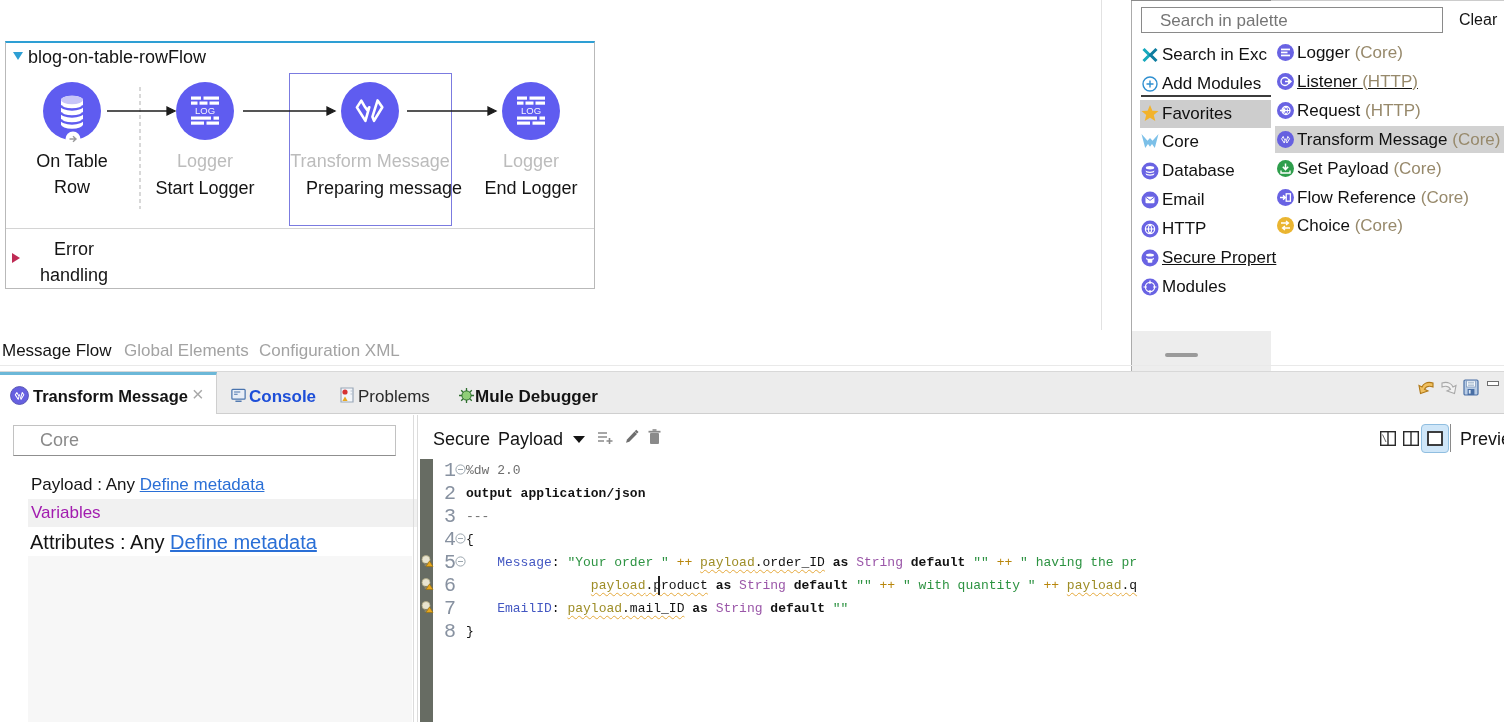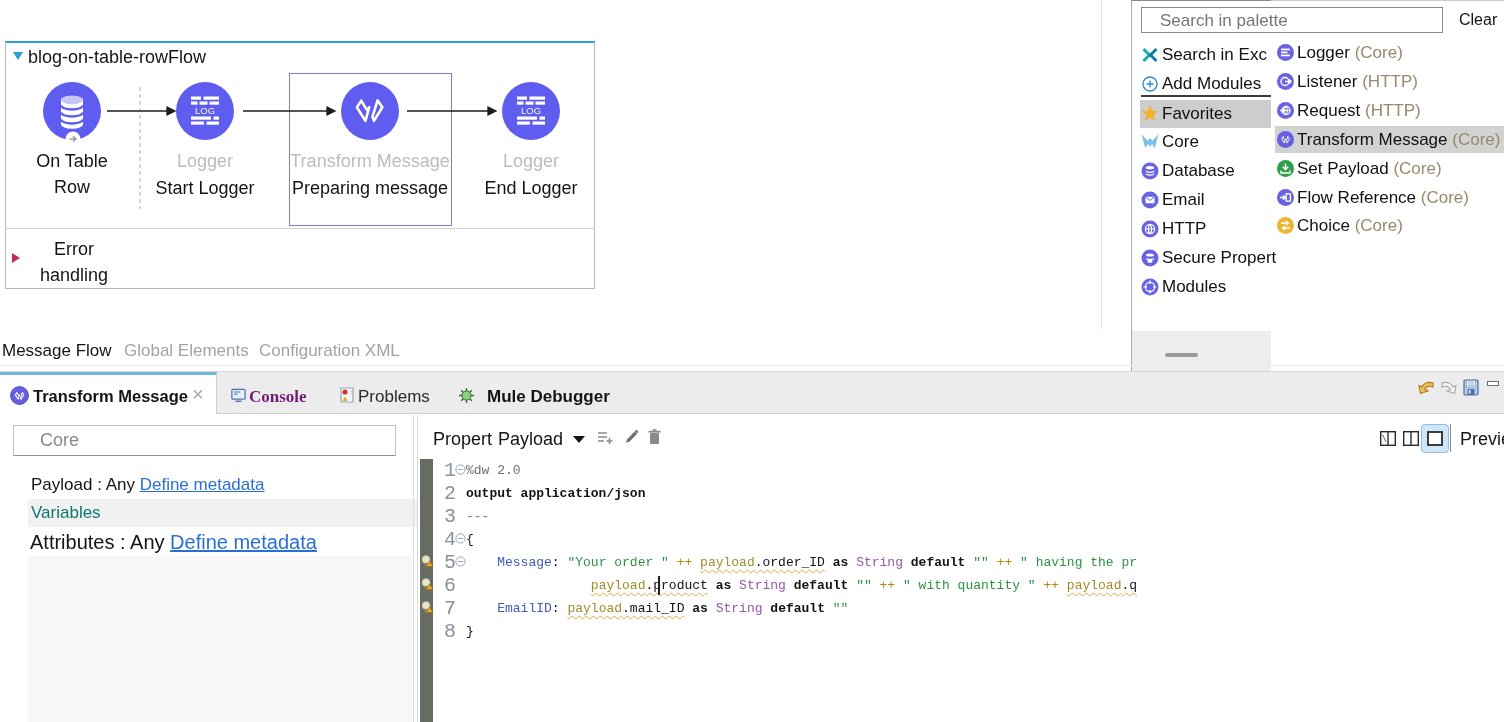--- a/index.html
+++ b/index.html
@@ -96,21 +96,21 @@
     <rect x="15" y="39.5" width="13" height="3.2"></rect>
       <rect x="30.5" y="39.5" width="12.5" height="3.2"></rect>
   </g>
   <text x="29" y="31.5" font-family="Liberation Sans" font-size="9.5" fill="#ffffff" text-anchor="middle" opacity="0.95">LOG</text>
 </svg>
 
 <div class="abs lab ctr" style="left:12px;top:148px;width:120px;">On Table<br>Row</div>
 <div class="abs lab ctr graylab" style="left:145px;top:148px;width:120px;">Logger</div>
 <div class="abs lab ctr" style="left:145px;top:175px;width:120px;">Start Logger</div>
 <div class="abs lab ctr graylab" style="left:290px;top:148px;width:160px;">Transform Message</div>
-<div class="abs lab ctr" style="left:290px;top:175px;width:160px;text-align:center;">Preparing message</div>
+<div class="abs lab ctr" style="left:304px;top:175px;width:160px;text-align:center;">Preparing message</div>
 <div class="abs lab ctr graylab" style="left:471px;top:148px;width:120px;">Logger</div>
 <div class="abs lab ctr" style="left:471px;top:175px;width:120px;">End Logger</div>
 
 <div class="abs" style="left:6px;top:228px;width:588px;height:1px;background:#d4d4d4;"></div>
 <div class="abs" style="left:12px;top:253px;width:0;height:0;border-top:5.5px solid transparent;border-bottom:5.5px solid transparent;border-left:8px solid #bf2b55;"></div>
 <div class="abs lab ctr" style="left:14px;top:236px;width:120px;">Error<br>handling</div>
 
 <div class="abs" style="left:1101px;top:0;width:1px;height:330px;background:#e2e2e2;"></div>
 <div class="abs" style="left:1131px;top:0;width:1px;height:373px;background:#ababab;"></div>
 <div class="abs" style="left:1131px;top:0;width:140px;height:1px;background:#8a8a8a;"></div>
@@ -123,21 +123,21 @@
 <div class="abs" style="left:1140px;top:100px;width:131px;height:28px;background:#cdcdcd;"></div>
 <div class="abs" style="left:1141px;top:95px;width:130px;height:2px;background:#3c3c3c;"></div>
 
 <div class="cat" style="top:45px;">Search in Exc</div>
 <div class="cat" style="top:74px;">Add Modules</div>
 <div class="cat" style="top:104px;">Favorites</div>
 <div class="cat" style="top:132px;">Core</div>
 <div class="cat" style="top:161px;">Database</div>
 <div class="cat" style="top:190px;">Email</div>
 <div class="cat" style="top:219px;">HTTP</div>
-<div class="cat" style="top:248px;">Secure Propert</div>
+<div class="cat" style="top:248px;text-decoration:underline;">Secure Propert</div>
 <div class="cat" style="top:277px;">Modules</div>
 
 <svg class="catic" style="top:46px;" viewBox="0 0 18 18">
   <path d="M2.5,3 L8.5,9 L2.5,15" fill="none" stroke="#17a9bd" stroke-width="3"></path>
   <path d="M15.5,3 L9.5,9 L15.5,15" fill="none" stroke="#0e7da0" stroke-width="3"></path>
 </svg>
 <svg class="catic" style="top:75px;" viewBox="0 0 18 18">
   <circle cx="9" cy="9" r="7" fill="none" stroke="#2f8fd0" stroke-width="1.4"></circle>
   <path d="M9,5.5 V12.5 M5.5,9 H12.5" stroke="#2f8fd0" stroke-width="1.4"></path>
 </svg>
@@ -170,21 +170,21 @@
   <rect x="6.7" y="10.4" width="4.6" height="3.4" rx="0.8" fill="#fff"></rect>
 </svg>
 <svg class="catic" style="top:278px;" viewBox="0 0 18 18">
   <circle cx="9" cy="9" r="8.5" fill="#6963e3"></circle>
   <circle cx="9" cy="9" r="4.6" fill="none" stroke="#fff" stroke-width="1.2"></circle>
   <path d="M9,2.5 V6 M9,12 V15.5 M2.5,9 H6 M12,9 H15.5" stroke="#fff" stroke-width="1.2"></path>
 </svg>
 
 <div class="abs" style="left:1275px;top:126px;width:229px;height:27px;background:#d2d2d2;"></div>
 <div class="item" style="top:43px;">Logger <span class="sfx">(Core)</span></div>
-<div class="item" style="top:72px;">Listener <span class="sfx">(HTTP)</span></div>
+<div class="item" style="top:72px;text-decoration:underline;">Listener <span class="sfx">(HTTP)</span></div>
 <div class="item" style="top:101px;">Request <span class="sfx">(HTTP)</span></div>
 <div class="item" style="top:130px;">Transform Message <span class="sfx">(Core)</span></div>
 <div class="item" style="top:159px;">Set Payload <span class="sfx">(Core)</span></div>
 <div class="item" style="top:188px;">Flow Reference <span class="sfx">(Core)</span></div>
 <div class="item" style="top:216px;">Choice <span class="sfx">(Core)</span></div>
 
 <svg class="itemic" style="top:44px;" viewBox="0 0 17 17">
   <circle cx="8.5" cy="8.5" r="8.5" fill="#6963e3"></circle>
   <g fill="#fff">
       <rect x="4" y="4.6" width="9" height="1.7"></rect>
@@ -244,37 +244,37 @@
   </g>
 </svg>
 <div class="abs" style="left:33px;top:387px;font-size:16.5px;font-weight:bold;color:#141414;">Transform Message</div>
 <div class="abs" style="left:192px;top:383px;font-size:20px;color:#a8a8a8;">×</div>
 
 <svg class="abs" style="left:231px;top:388px;" width="15" height="15" viewBox="0 0 17 16">
   <rect x="1" y="1" width="15" height="11" rx="1" fill="#e8eef7" stroke="#4a74ae" stroke-width="1.4"></rect>
   <path d="M3.5,4 h7 M3.5,6.5 h4" stroke="#4a74ae" stroke-width="1.2"></path>
   <path d="M5,14.5 h7" stroke="#4a74ae" stroke-width="1.6"></path>
 </svg>
-<div class="abs" style="left:249px;top:387px;font-size:17px;font-weight:bold;color:#701a75;font-family:Liberation Serif, serif;">Console</div>
+<div class="abs" style="left:249px;top:387px;font-size:17px;font-weight:bold;color:#1d4ed8;">Console</div>
 
 <svg class="abs" style="left:340px;top:387px;" width="16" height="17" viewBox="0 0 16 17">
   <path d="M1,1 h9 l3,0 v14 h-12 Z" fill="#f3f6fa" stroke="#9aa7b8" stroke-width="1.2"></path>
   <circle cx="5" cy="5" r="2.6" fill="#d63333"></circle>
   <path d="M5,9.5 l2.6,4.5 h-5.2 Z" fill="#e8a71f"></path>
   <path d="M10.5,4 h2.5 M10.5,7 h2.5" stroke="#b8c2cf" stroke-width="1.2"></path>
 </svg>
 <div class="abs" style="left:358px;top:387px;font-size:17px;color:#2a2a2a;">Problems</div>
 
 <svg class="abs" style="left:458px;top:387px;" width="17" height="17" viewBox="0 0 17 17">
   <g stroke="#2c6e2c" stroke-width="1.3">
     <path d="M8.5,1 v15 M1,8.5 h15 M3.2,3.2 l10.6,10.6 M13.8,3.2 L3.2,13.8"></path>
   </g>
   <circle cx="8.5" cy="8.5" r="4.6" fill="#8fce77" stroke="#2c6e2c" stroke-width="1"></circle>
 </svg>
-<div class="abs" style="left:475px;top:387px;font-size:17px;font-weight:bold;color:#141414;margin-left:12px;">Mule Debugger</div>
+<div class="abs" style="left:475px;top:387px;font-size:17px;font-weight:bold;color:#141414;">Mule Debugger</div>
 
 <svg class="abs" style="left:1417px;top:380px;" width="18" height="17" viewBox="0 0 18 17">
   <path d="M16,3 C10,1 6,4 5,7 L2,5.5 L3.5,13.5 L11,11 L7.5,9.2 C9,6.5 12,5.5 16,7 Z" fill="#f0c060" stroke="#b07818" stroke-width="1.1"></path>
 </svg>
 <svg class="abs" style="left:1440px;top:380px;" width="18" height="17" viewBox="0 0 18 17">
   <path d="M16,3 C10,1 6,4 5,7 L2,5.5 L3.5,13.5 L11,11 L7.5,9.2 C9,6.5 12,5.5 16,7 Z" fill="#f2f2f2" stroke="#a8a8a8" stroke-width="1.1" transform="scale(-1,1) translate(-18,0)"></path>
 </svg>
 <svg class="abs" style="left:1463px;top:379px;" width="16" height="17" viewBox="0 0 16 17">
   <rect x="1" y="1" width="14" height="15" rx="1.2" fill="#b9cde6" stroke="#4a6fa5" stroke-width="1.2"></rect>
   <rect x="3.6" y="1.8" width="8.8" height="6.2" fill="#f4f8fc" stroke="#7a94b8" stroke-width="0.7"></rect>
@@ -285,27 +285,27 @@
 <div class="abs" style="left:1487px;top:381px;width:12px;height:5px;border:1.5px solid #6e6e6e;background:#fff;"></div>
 
 <div class="abs" style="left:28px;top:556px;width:384px;height:166px;background:#f7f7f7;"></div>
 <div class="abs" style="left:13px;top:425px;width:383px;height:31px;background:#fff;border:1px solid #c2c2c2;border-bottom:1px solid #8f8f8f;"></div>
 <div class="abs" style="left:40px;top:430px;font-size:18px;color:#8a8a8a;">Core</div>
 
 <div class="abs" style="left:28px;top:471px;width:389px;height:28px;background:#fff;"></div>
 <div class="abs" style="left:28px;top:499px;width:389px;height:28px;background:#f1f1f1;"></div>
 <div class="abs" style="left:28px;top:527px;width:389px;height:29px;background:#fff;"></div>
 <div class="abs" style="left:31px;top:475px;font-size:17px;color:#141414;">Payload : Any <a style="color:#2a6fd6;text-decoration:underline;">Define metadata</a></div>
-<div class="abs" style="left:31px;top:503px;font-size:17px;color:#0f766e;">Variables</div>
+<div class="abs" style="left:31px;top:503px;font-size:17px;color:#a21caf;">Variables</div>
 <div class="abs" style="left:30px;top:531px;font-size:20px;color:#141414;">Attributes : Any <a style="color:#2a6fd6;text-decoration:underline;">Define metadata</a></div>
 
 <div class="abs" style="left:413px;top:415px;width:1px;height:307px;background:#dcdcdc;"></div>
 <div class="abs" style="left:417px;top:415px;width:1px;height:307px;background:#dcdcdc;"></div>
 
-<div class="abs" style="left:433px;top:429px;font-size:18px;color:#141414;">Propert</div>
+<div class="abs" style="left:433px;top:429px;font-size:18px;color:#141414;">Secure</div>
 <div class="abs" style="left:498px;top:429px;font-size:18px;color:#141414;">Payload</div>
 <div class="abs" style="left:573px;top:436px;width:0;height:0;border-left:6px solid transparent;border-right:6px solid transparent;border-top:7px solid #141414;"></div>
 <svg class="abs" style="left:597px;top:430px;" width="17" height="15" viewBox="0 0 17 15">
   <path d="M1,3 h9 M1,7 h9 M1,11 h6" stroke="#8a8a8a" stroke-width="1.6"></path>
   <path d="M12.5,8 v6 M9.5,11 h6" stroke="#8a8a8a" stroke-width="1.6"></path>
 </svg>
 <svg class="abs" style="left:624px;top:429px;" width="15" height="16" viewBox="0 0 15 16">
   <path d="M2,13.8 L3,10.5 L10.5,2.5 L13,5 L5.3,12.8 Z" fill="#6e6e6e"></path>
   <path d="M11.5,1.5 L13.8,3.8" stroke="#6e6e6e" stroke-width="2.2"></path>
 </svg>

